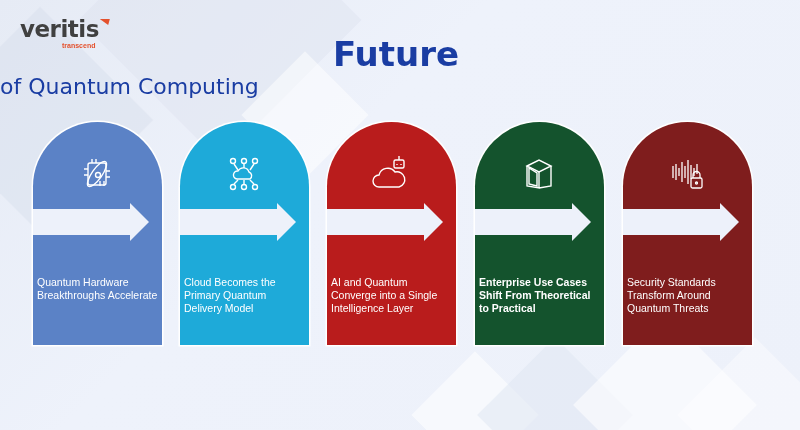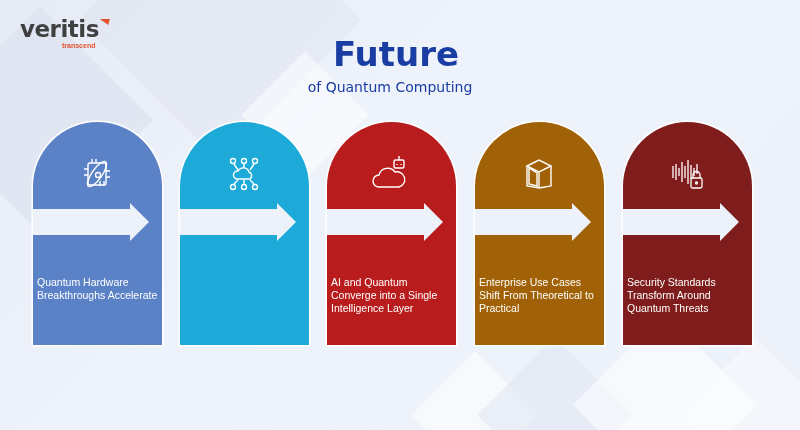--- a/index.html
+++ b/index.html
@@ -7,22 +7,22 @@
        background:linear-gradient(135deg,#e6ebf5 0%,#eef2fb 40%,#edf1fa 100%);
        font-family:"Liberation Sans",sans-serif;}
   .deco{position:absolute;transform:rotate(45deg);background:rgba(255,255,255,0.45);}
   .logo{position:absolute;left:20px;top:16px;}
   .logo-word{font-family:"DejaVu Sans",sans-serif;font-weight:bold;font-size:23px;color:#404040;letter-spacing:-0.5px;line-height:26px;}
   .logo-tag{position:absolute;left:42px;top:26px;font-size:7px;color:#e4512d;font-weight:bold;}
   .logo-mark{position:absolute;left:79px;top:3px;width:0;height:0;
       border-left:10px solid transparent;border-top:6px solid #e4512d;transform:skewX(-15deg);}
   .title{position:absolute;left:0;width:792px;top:34px;text-align:center;
       font-family:"DejaVu Sans",sans-serif;font-weight:bold;font-size:34px;color:#1a3da3;line-height:40px;}
-  .subtitle{position:absolute;left:0;width:780px;top:76px;text-align:center;
-      font-family:"DejaVu Sans",sans-serif;font-size:14px;color:#1a3da3;line-height:22px;}
+  .subtitle{position:absolute;left:0;width:780px;top:76px;
+      font-family:"DejaVu Sans",sans-serif;font-size:22px;color:#1a3da3;line-height:22px;}
   .card{position:absolute;top:122px;width:129px;height:223px;border-radius:65px 65px 0 0;
       box-shadow:0 0 0 1.5px #ffffff;overflow:hidden;}
   .card .icon{position:absolute;left:44px;top:32px;width:40px;height:40px;}
   .card .arrow{position:absolute;left:0;top:81px;width:116px;height:38px;}
   .card .label{position:absolute;left:4px;right:4px;top:154px;text-align:left;
       color:#ffffff;font-size:10.5px;line-height:13px;}
 </style>
 </head>
 <body>
 
@@ -63,35 +63,36 @@
       <circle cx="31" cy="7" r="2.5"></circle>
     <circle cx="9" cy="33" r="2.5"></circle>
       <circle cx="20" cy="33" r="2.5"></circle>
       <circle cx="31" cy="33" r="2.5"></circle>
     <path d="M10 10l4 6M20 10v4M30 10l-4 6M10 30l4-4M20 30v-4M30 30l-4-4"></path>
     <path d="M13 25a4 4 0 0 1 1-8 6 6 0 0 1 11 1 4 4 0 0 1 1 7z"></path>
   </svg>
   <svg class="arrow" viewBox="0 0 116 38">
     <polygon points="0,6 97,6 97,0 116,19 97,38 97,32 0,32" fill="#edf1fa"></polygon>
   </svg>
+  <div class="label">Cloud Becomes the Primary Quantum Delivery Model</div>
 </div>
 
 <div class="card" style="left:327px;background:#b91c1c;">
   <svg class="icon" viewBox="0 0 40 40" fill="none" stroke="#fff" stroke-width="1.4">
     <path d="M8 33a6 6 0 0 1 0-12 9 9 0 0 1 16-3 6 6 0 0 1 4 15z"></path>
     <rect x="23" y="6" width="10" height="8" rx="1.5"></rect>
     <path d="M28 6V2M26 10v1M30 10v1"></path>
   </svg>
   <svg class="arrow" viewBox="0 0 116 38">
     <polygon points="0,6 97,6 97,0 116,19 97,38 97,32 0,32" fill="#edf1fa"></polygon>
   </svg>
   <div class="label">AI and Quantum Converge into a Single Intelligence Layer</div>
 </div>
 
-<div class="card" style="left:475px;background:#a16207;">
+<div class="card" style="left:475px;background:#14532d;font-weight:bold;">
   <svg class="icon" viewBox="0 0 40 40" fill="none" stroke="#fff" stroke-width="1.4">
     <path d="M8 12l12-6 12 6-12 6z"></path>
     <path d="M8 12v20l12 2V18M32 12v20l-12 2"></path>
     <path d="M10 14v16l8 2V19z"></path>
   </svg>
   <svg class="arrow" viewBox="0 0 116 38">
     <polygon points="0,6 97,6 97,0 116,19 97,38 97,32 0,32" fill="#edf1fa"></polygon>
   </svg>
   <div class="label">Enterprise Use Cases Shift From Theoretical to Practical</div>
 </div>

